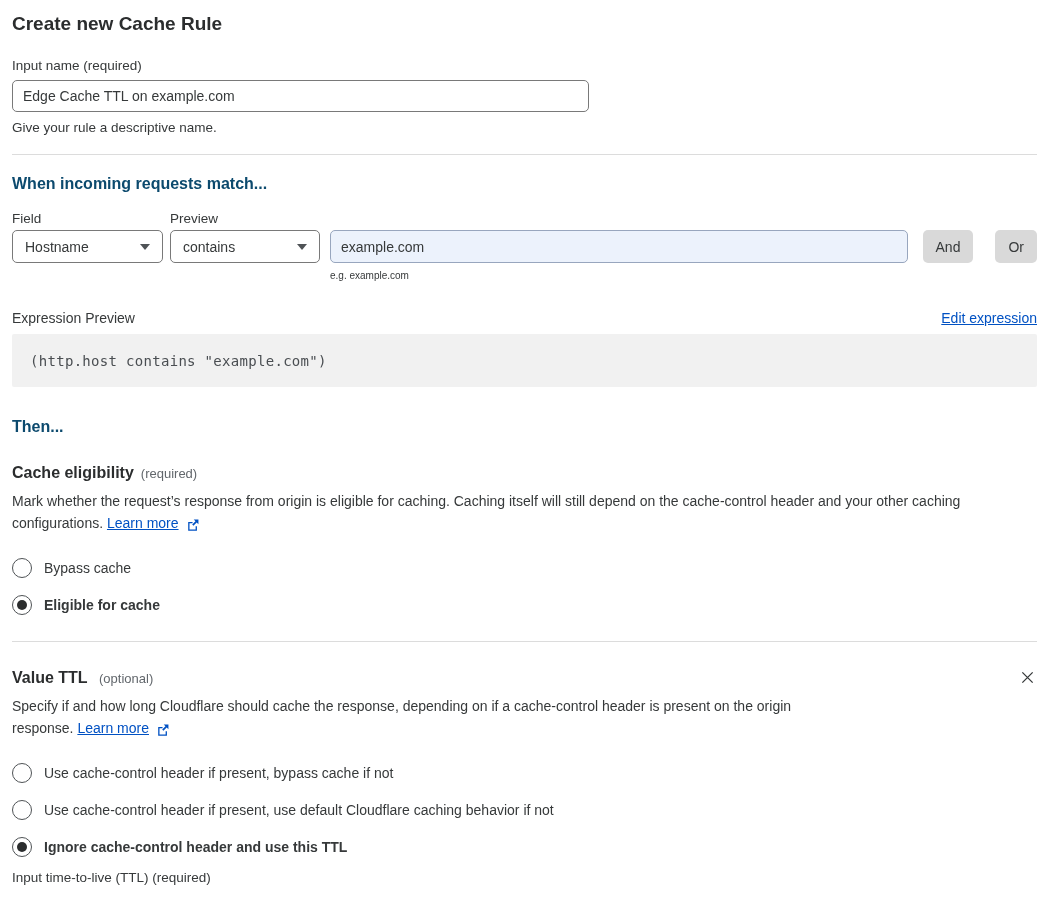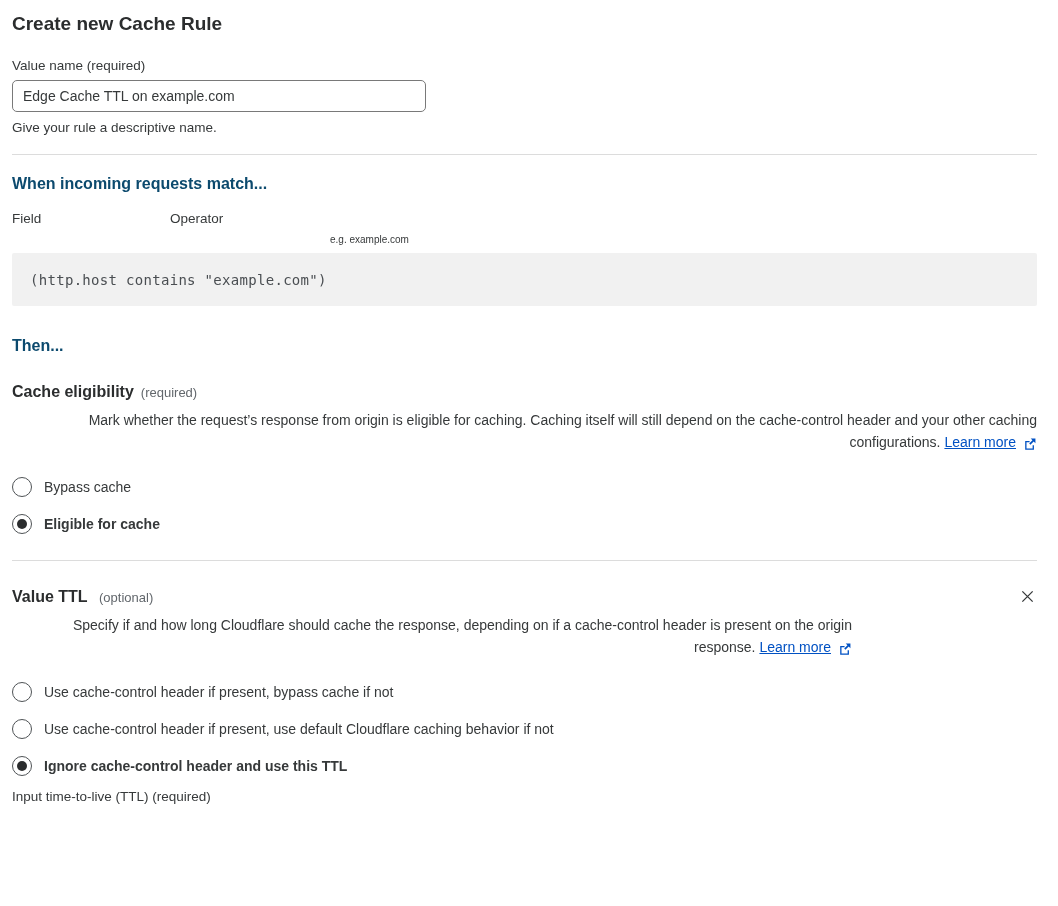--- a/index.html
+++ b/index.html
@@ -14,21 +14,21 @@
 
   .page-title { font-size: 19px; font-weight: 700; color: #2b2d2e; line-height: 24px; }
 
   .field-label { font-size: 13.5px; color: #36393a; line-height: 17px; }
 
   .text-input {
     display: block; height: 32px; border: 1px solid #797979; border-radius: 5px;
     padding: 0 10px; font-size: 14px; color: #36393a; background: #ffffff;
     font-family: "Liberation Sans", sans-serif; outline: none; width: 100%;
   }
-  .rule-name-input { width: 414px; margin-top: 6px; }
+  .rule-name-input { width: 577px; margin-top: 6px; }
   .help-text { font-size: 13.5px; color: #36393a; margin-top: 7px; line-height: 17px; }
 
   .divider { border: none; border-top: 1px solid #dcdcdc; margin-top: 18px; }
 
   .section-heading { font-size: 16px; font-weight: 700; color: #0c4a6e; line-height: 21px; margin-top: 18px; }
 
   .labels-row { display: flex; margin-top: 16px; }
   .labels-row .lab1 { width: 158px; }
   .labels-row .lab2 { width: 160px; }
   .labels-row .lab3 { flex: 1; }
@@ -65,21 +65,21 @@
   }
   .expr-code { font-family: "DejaVu Sans Mono", monospace; font-size: 14px; color: #4a4e52; letter-spacing: 0.3px; }
 
   .then-heading { margin-top: 29px; }
 
   .block-heading-row { display: flex; align-items: baseline; margin-top: 25px; }
   .block-heading { font-size: 16px; font-weight: 700; color: #2b2d2e; line-height: 21px; }
   .qualifier { font-size: 13px; color: #62676c; margin-left: 7px; }
   .heading-flex { display: flex; justify-content: space-between; align-items: center; }
 
-  .description { font-size: 14px; line-height: 21.5px; color: #36393a; margin-top: 8px; text-align: right; }
+  .description { font-size: 14px; line-height: 21.5px; color: #36393a; margin-top: 8px; }
   .description.narrow { max-width: 840px; }
   .learn-more { display: inline-flex; align-items: center; gap: 4px; }
   .ext-icon { width: 14px; height: 14px; fill: #0051c3; position: relative; top: 2px; margin-left: 3px; }
 
   .radio-row { display: flex; align-items: center; cursor: pointer; }
   .radio-row.first { margin-top: 24px; }
   .radio-row.next { margin-top: 17px; }
   .radio {
     width: 20px; height: 20px; border-radius: 50%; border: 1.5px solid #4f5356;
     background: #fff; flex: none; display: flex; align-items: center; justify-content: center;
@@ -93,39 +93,56 @@
 
   .ttl-label { margin-top: 12px; }
 </style>
 </head>
 <body>
 
 <div class="container">
 
   <h1 class="page-title">Create new Cache Rule</h1>
 
-  <div class="field-label" style="margin-top: 21px;">Value name (required)</div>
+  <div class="field-label" style="margin-top: 21px;">Input name (required)</div>
   <input type="text" class="text-input rule-name-input" value="Edge Cache TTL on example.com" style="">
   <div class="help-text">Give your rule a descriptive name.</div>
 
   <hr class="divider">
 
   <h2 class="section-heading">When incoming requests match...</h2>
 
   <div class="labels-row">
     <div class="field-label lab1">Field</div>
-    <div class="field-label lab2">Operator</div>
-  </div>
-
+    <div class="field-label lab2">Preview</div>
+  </div>
+
+  <div class="fields-row">
+    <div class="select select-field">
+      <span>Hostname</span>
+      <span class="caret"></span>
+    </div>
+    <div class="select select-operator">
+      <span>contains</span>
+      <span class="caret"></span>
+    </div>
+    <input type="text" class="text-input value-input" value="example.com" style="">
+    <button class="btn btn-and">And</button>
+    <button class="btn">Or</button>
+  </div>
 
   <div class="eg-row">
     <div class="eg-spacer"></div>
     <div class="eg-text">e.g. example.com</div>
   </div>
 
+  <div class="expr-row">
+    <span class="expr-label">Expression Preview</span>
+    <a class="link">Edit expression</a>
+  </div>
   <div class="expr-box">
     <span class="expr-code">(http.host contains "example.com")</span>
   </div>
 
   <h2 class="section-heading then-heading">Then...</h2>
 
   <div class="block-heading-row">
     <span class="block-heading">Cache eligibility</span>
     <span class="qualifier">(required)</span>
   </div>

